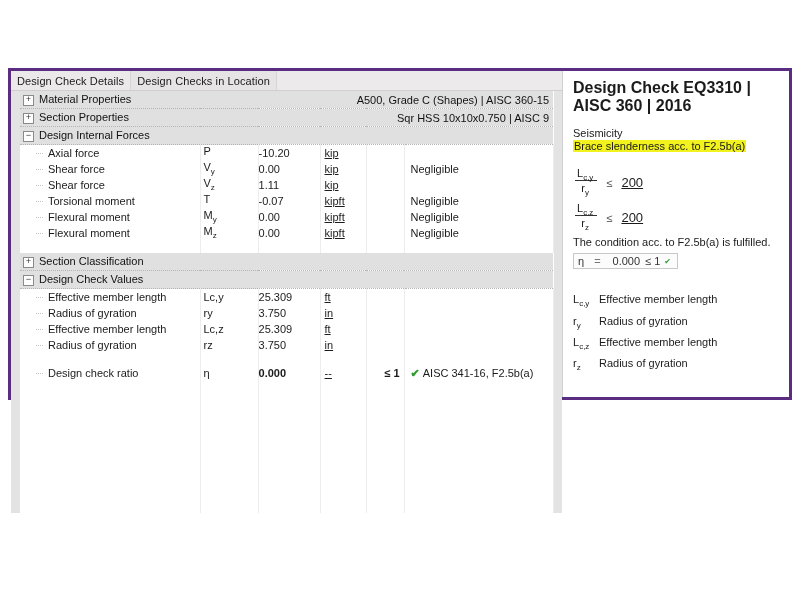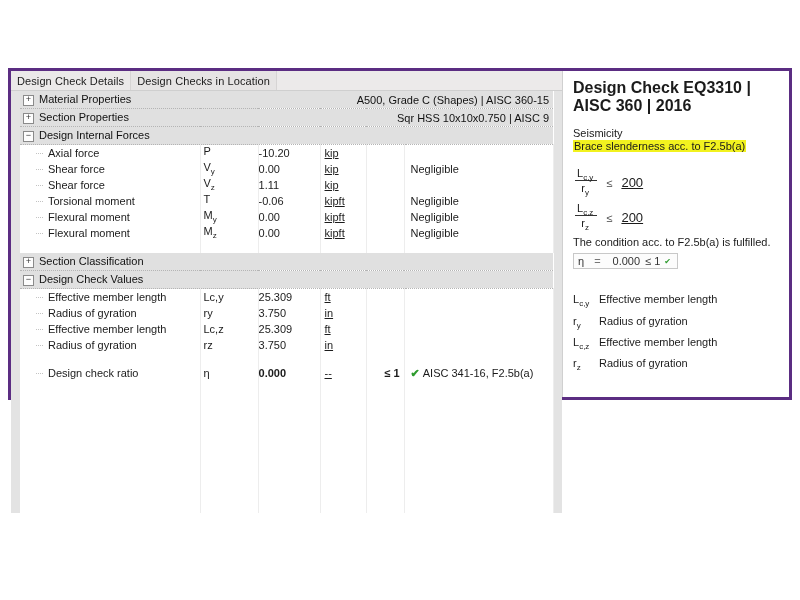--- a/index.html
+++ b/index.html
@@ -195,21 +195,21 @@
                 <td class="name">Shear force</td>
                 <td class="sym"><span>V</span><sub>z</sub></td>
                 <td class="val">1.11</td>
                 <td class="unit">kip</td>
                 <td class="lim"></td>
                 <td class="note"></td>
               </tr>
               <tr class="data">
                 <td class="name">Torsional moment</td>
                 <td class="sym"><span>T</span><sub></sub></td>
-                <td class="val">-0.06</td>
+                <td class="val">-0.07</td>
                 <td class="unit">kipft</td>
                 <td class="lim"></td>
                 <td class="note">Negligible</td>
               </tr>
               <tr class="data">
                 <td class="name">Flexural moment</td>
                 <td class="sym"><span>M</span><sub>y</sub></td>
                 <td class="val">0.00</td>
                 <td class="unit">kipft</td>
                 <td class="lim"></td>

